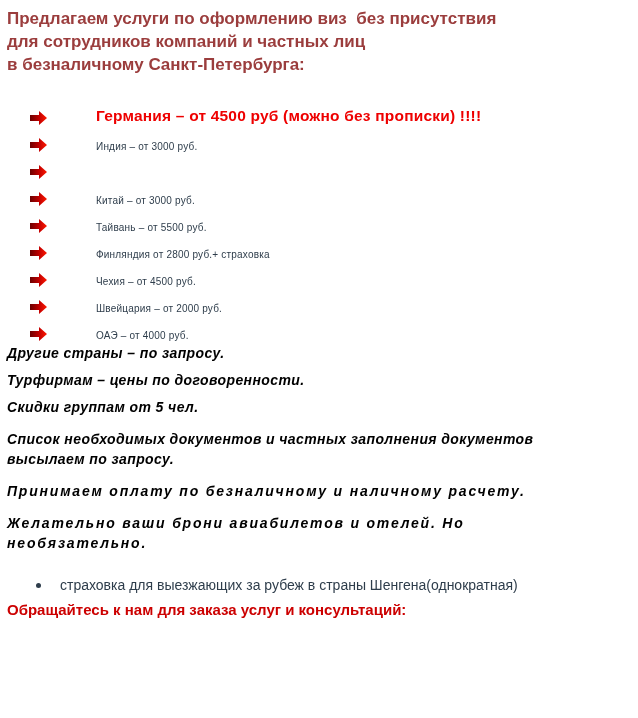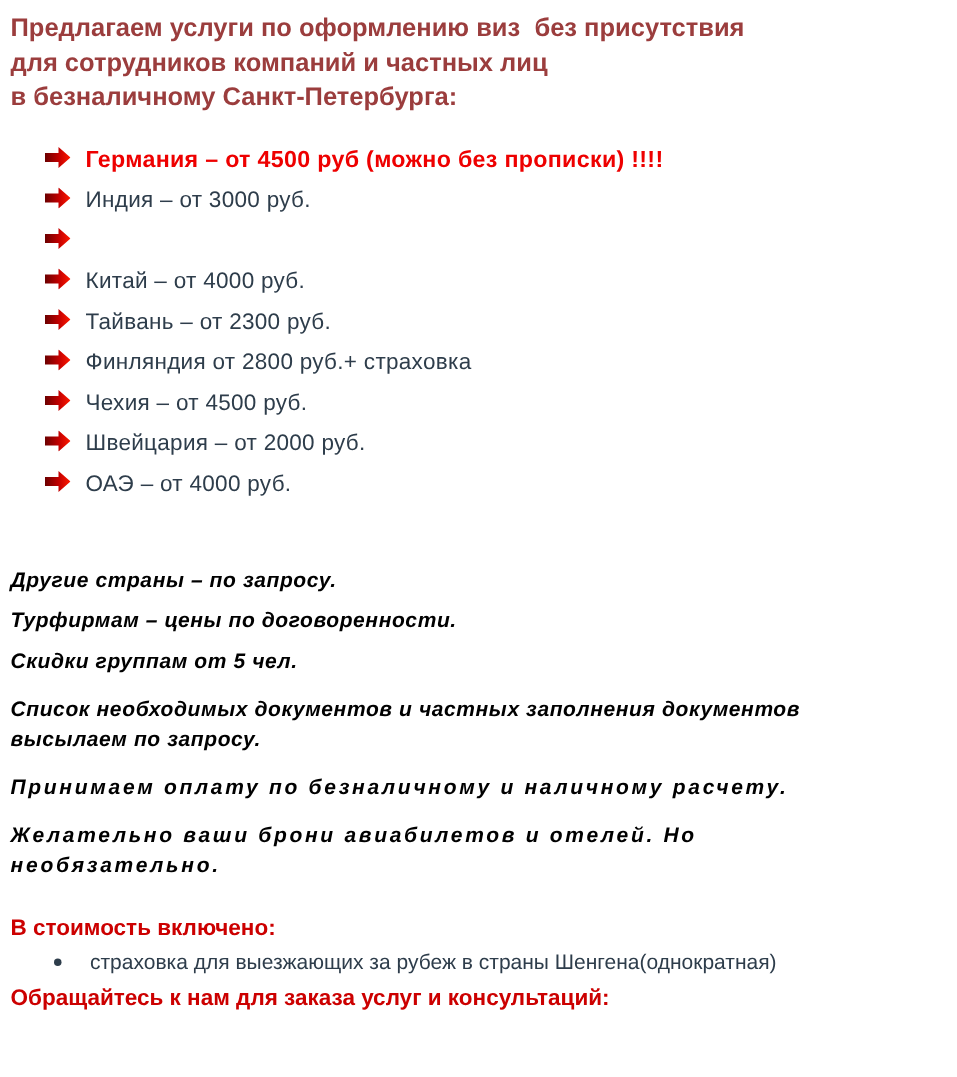--- a/index.html
+++ b/index.html
@@ -26,43 +26,44 @@
     white-space: pre-wrap;
   }
   
   .visa-list {
     list-style: none;
     margin: 22px 0 0 0;
     padding: 0;
   }
   .visa-item {
     display: flex;
-    align-items: flex-start;
+    align-items: flex-end;
     height: 27px;
     padding-left: 23px;
+    gap: 39px;
   }
   .arrow-icon {
     width: 17px;
     height: 14px;
     margin-right: 10px;
     flex: none;
   }
   .visa-text {
-    font-size: 15px;
+    font-size: 10px;
     color: #2E3D4B;
     letter-spacing: 0.2px;
   }
   .visa-item.highlight .visa-text {
     color: #EE0000;
     font-weight: bold;
     font-size: 15.5px;
   }
   
   .notes {
-    margin-top: 35px;
+    margin-top: 2px;
   }
   .note {
     margin: 0 0 7px 0;
     font-size: 14px;
     font-weight: bold;
     font-style: italic;
     color: #000000;
     line-height: 20px;
     letter-spacing: 0.4px;
   }
@@ -135,27 +136,27 @@
     </li>
     <li class="visa-item">
       <svg class="arrow-icon" viewBox="0 0 17 14">
           <path d="M0,4 L9,4 L9,0 L17,7 L9,14 L9,10 L0,10 Z" fill="url(#arrowGrad)"></path>
         </svg>
     </li>
     <li class="visa-item">
       <svg class="arrow-icon" viewBox="0 0 17 14">
           <path d="M0,4 L9,4 L9,0 L17,7 L9,14 L9,10 L0,10 Z" fill="url(#arrowGrad)"></path>
         </svg>
-      <span class="visa-text">Китай – от 4000 руб.</span>
-    </li>
-    <li class="visa-item">
-      <svg class="arrow-icon" viewBox="0 0 17 14">
-          <path d="M0,4 L9,4 L9,0 L17,7 L9,14 L9,10 L0,10 Z" fill="url(#arrowGrad)"></path>
-        </svg>
-      <span class="visa-text">Тайвань – от 2300 руб.</span>
+      <span class="visa-text">Китай – от 3000 руб.</span>
+    </li>
+    <li class="visa-item">
+      <svg class="arrow-icon" viewBox="0 0 17 14">
+          <path d="M0,4 L9,4 L9,0 L17,7 L9,14 L9,10 L0,10 Z" fill="url(#arrowGrad)"></path>
+        </svg>
+      <span class="visa-text">Тайвань – от 5500 руб.</span>
     </li>
     <li class="visa-item">
       <svg class="arrow-icon" viewBox="0 0 17 14">
           <path d="M0,4 L9,4 L9,0 L17,7 L9,14 L9,10 L0,10 Z" fill="url(#arrowGrad)"></path>
         </svg>
       <span class="visa-text">Финляндия от 2800 руб.+ страховка</span>
     </li>
     <li class="visa-item">
       <svg class="arrow-icon" viewBox="0 0 17 14">
           <path d="M0,4 L9,4 L9,0 L17,7 L9,14 L9,10 L0,10 Z" fill="url(#arrowGrad)"></path>
@@ -179,21 +180,20 @@
   <div class="notes">
     <p class="note">Другие страны – по запросу.</p>
     <p class="note">Турфирмам – цены по договоренности.</p>
     <p class="note">Скидки группам от 5 чел.</p>
     <p class="note gap">Список необходимых документов и частных заполнения документов высылаем по запросу.</p>
     <p class="note gap spaced">Принимаем оплату по безналичному и наличному расчету.</p>
     <p class="note gap spaced">Желательно ваши брони авиабилетов и отелей. Но необязательно.</p>
   </div>
 
   <div class="included">
-    <div class="red-heading">В стоимость включено:</div>
     <ul class="included-list">
       <li class="included-item">
         <span class="bullet-dot"></span>
         <span>страховка для выезжающих за рубеж в страны Шенгена(однократная)</span>
       </li>
     </ul>
   </div>
 
   <div class="cta red-heading">Обращайтесь к нам для заказа услуг и консультаций:</div>
 

